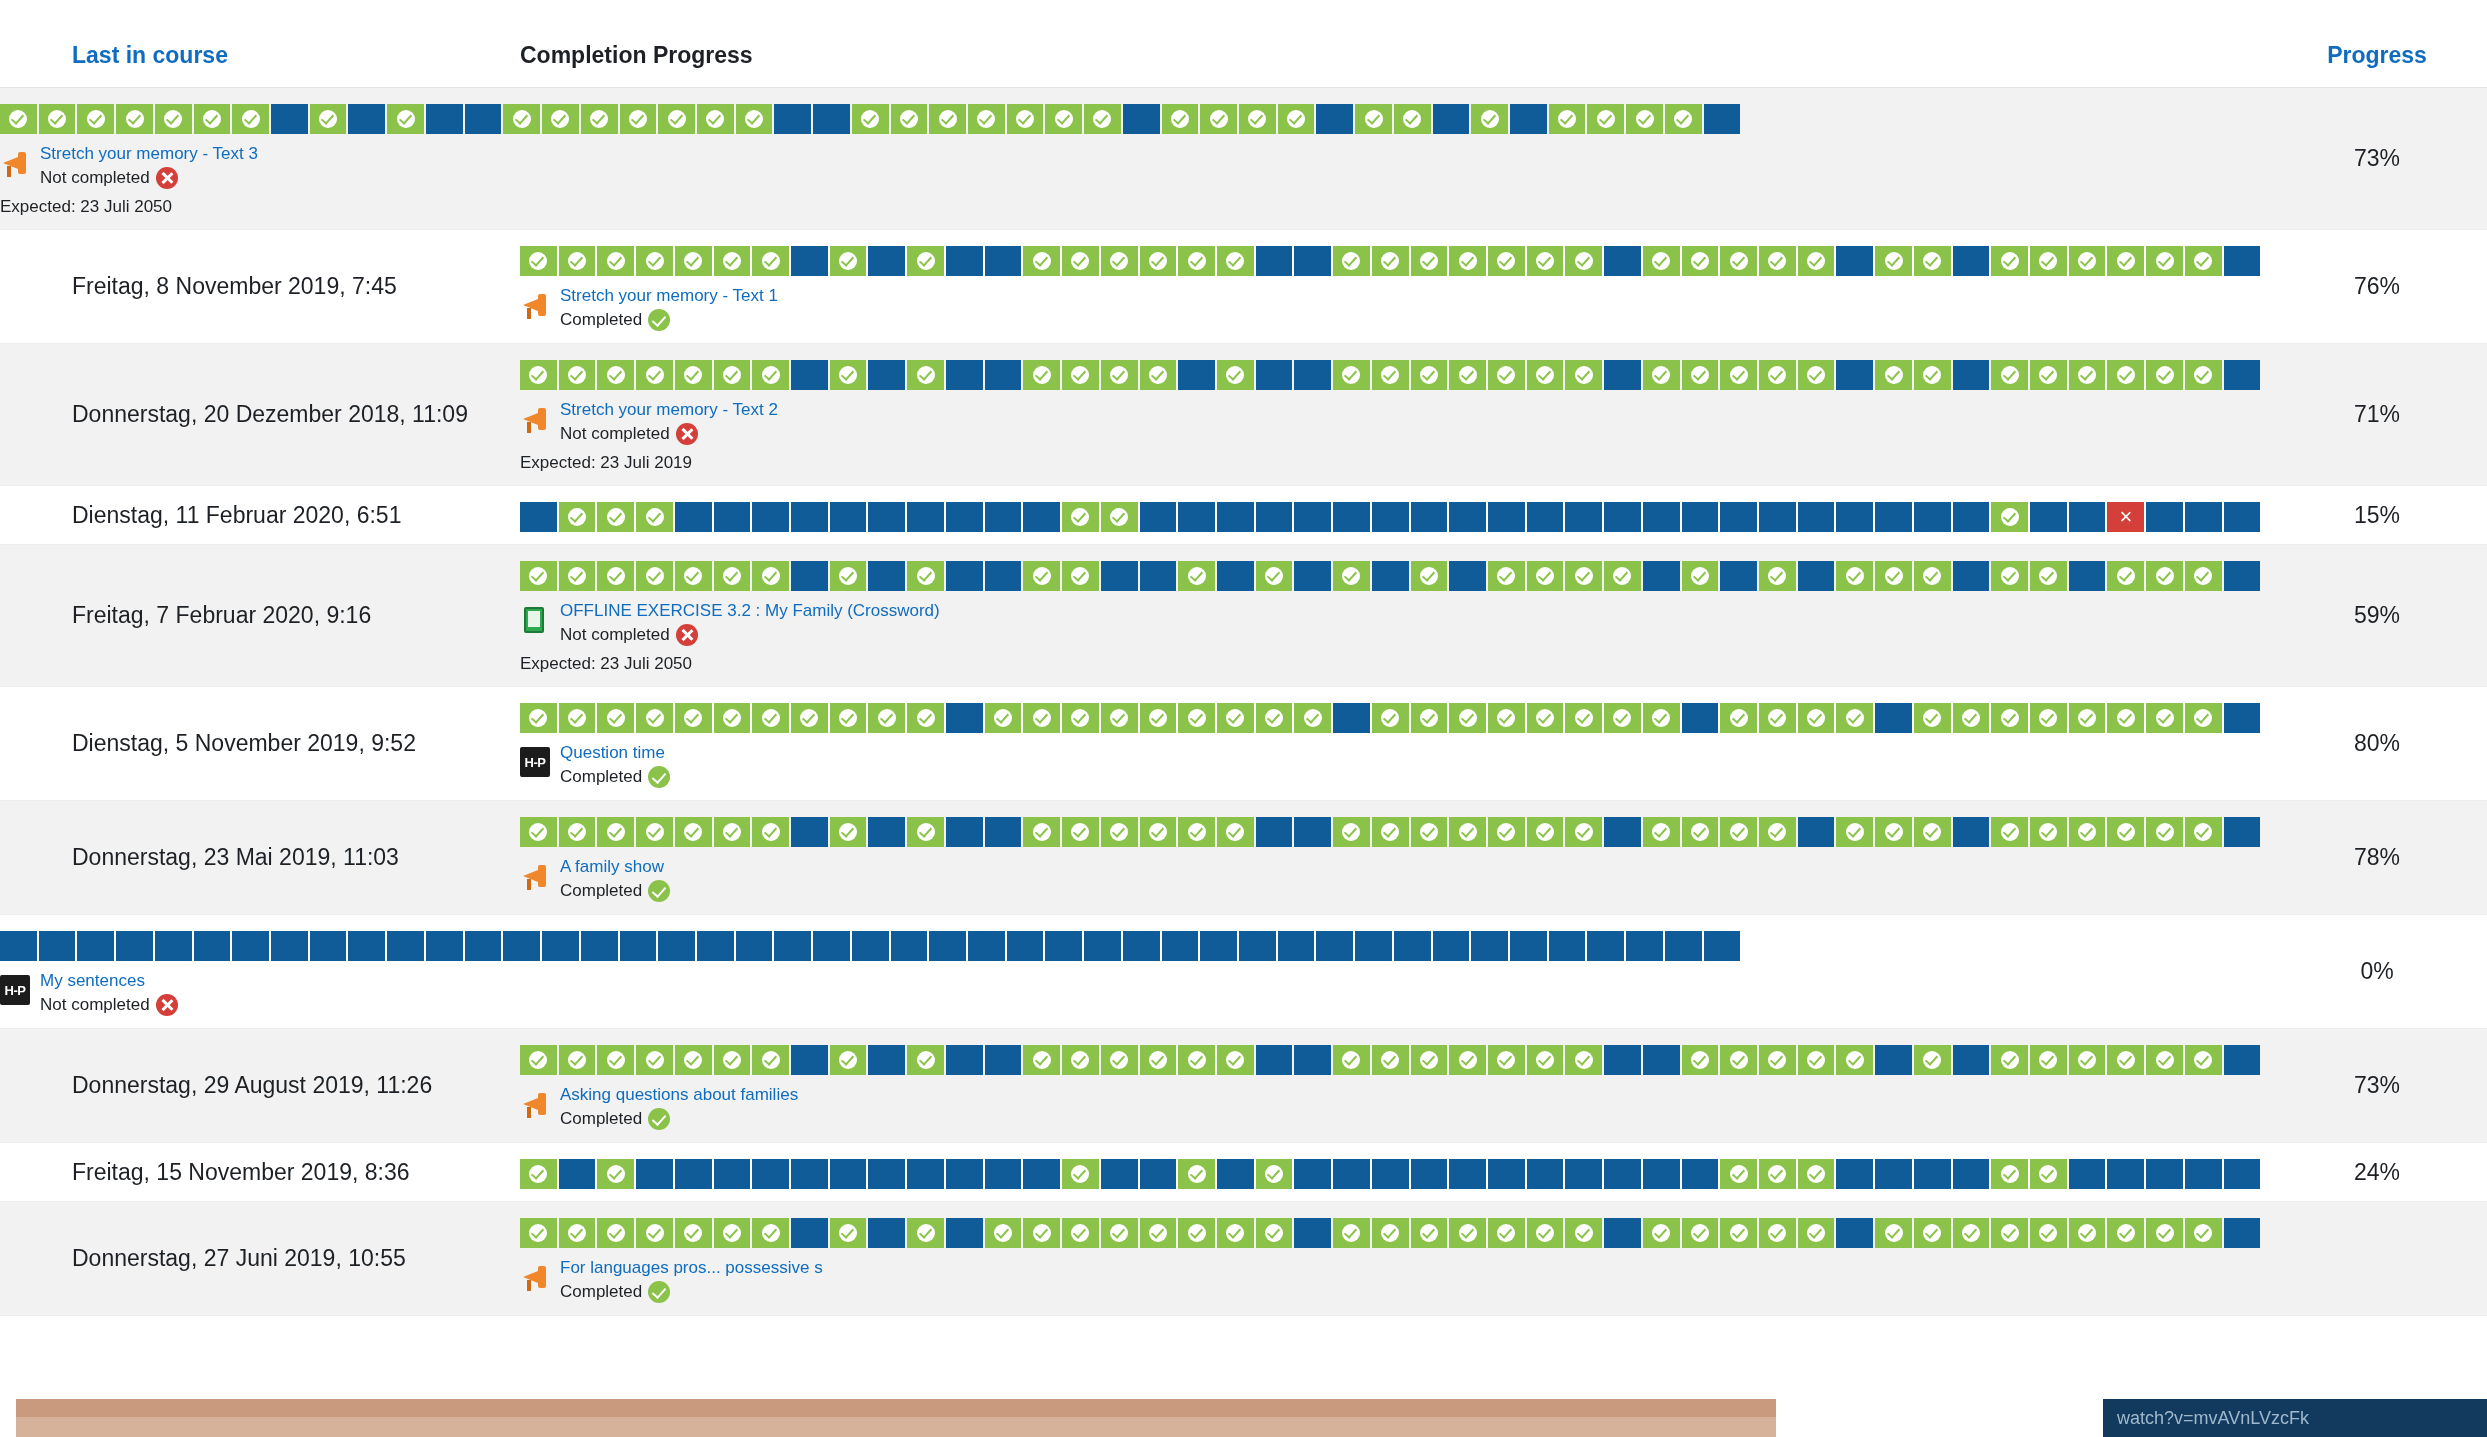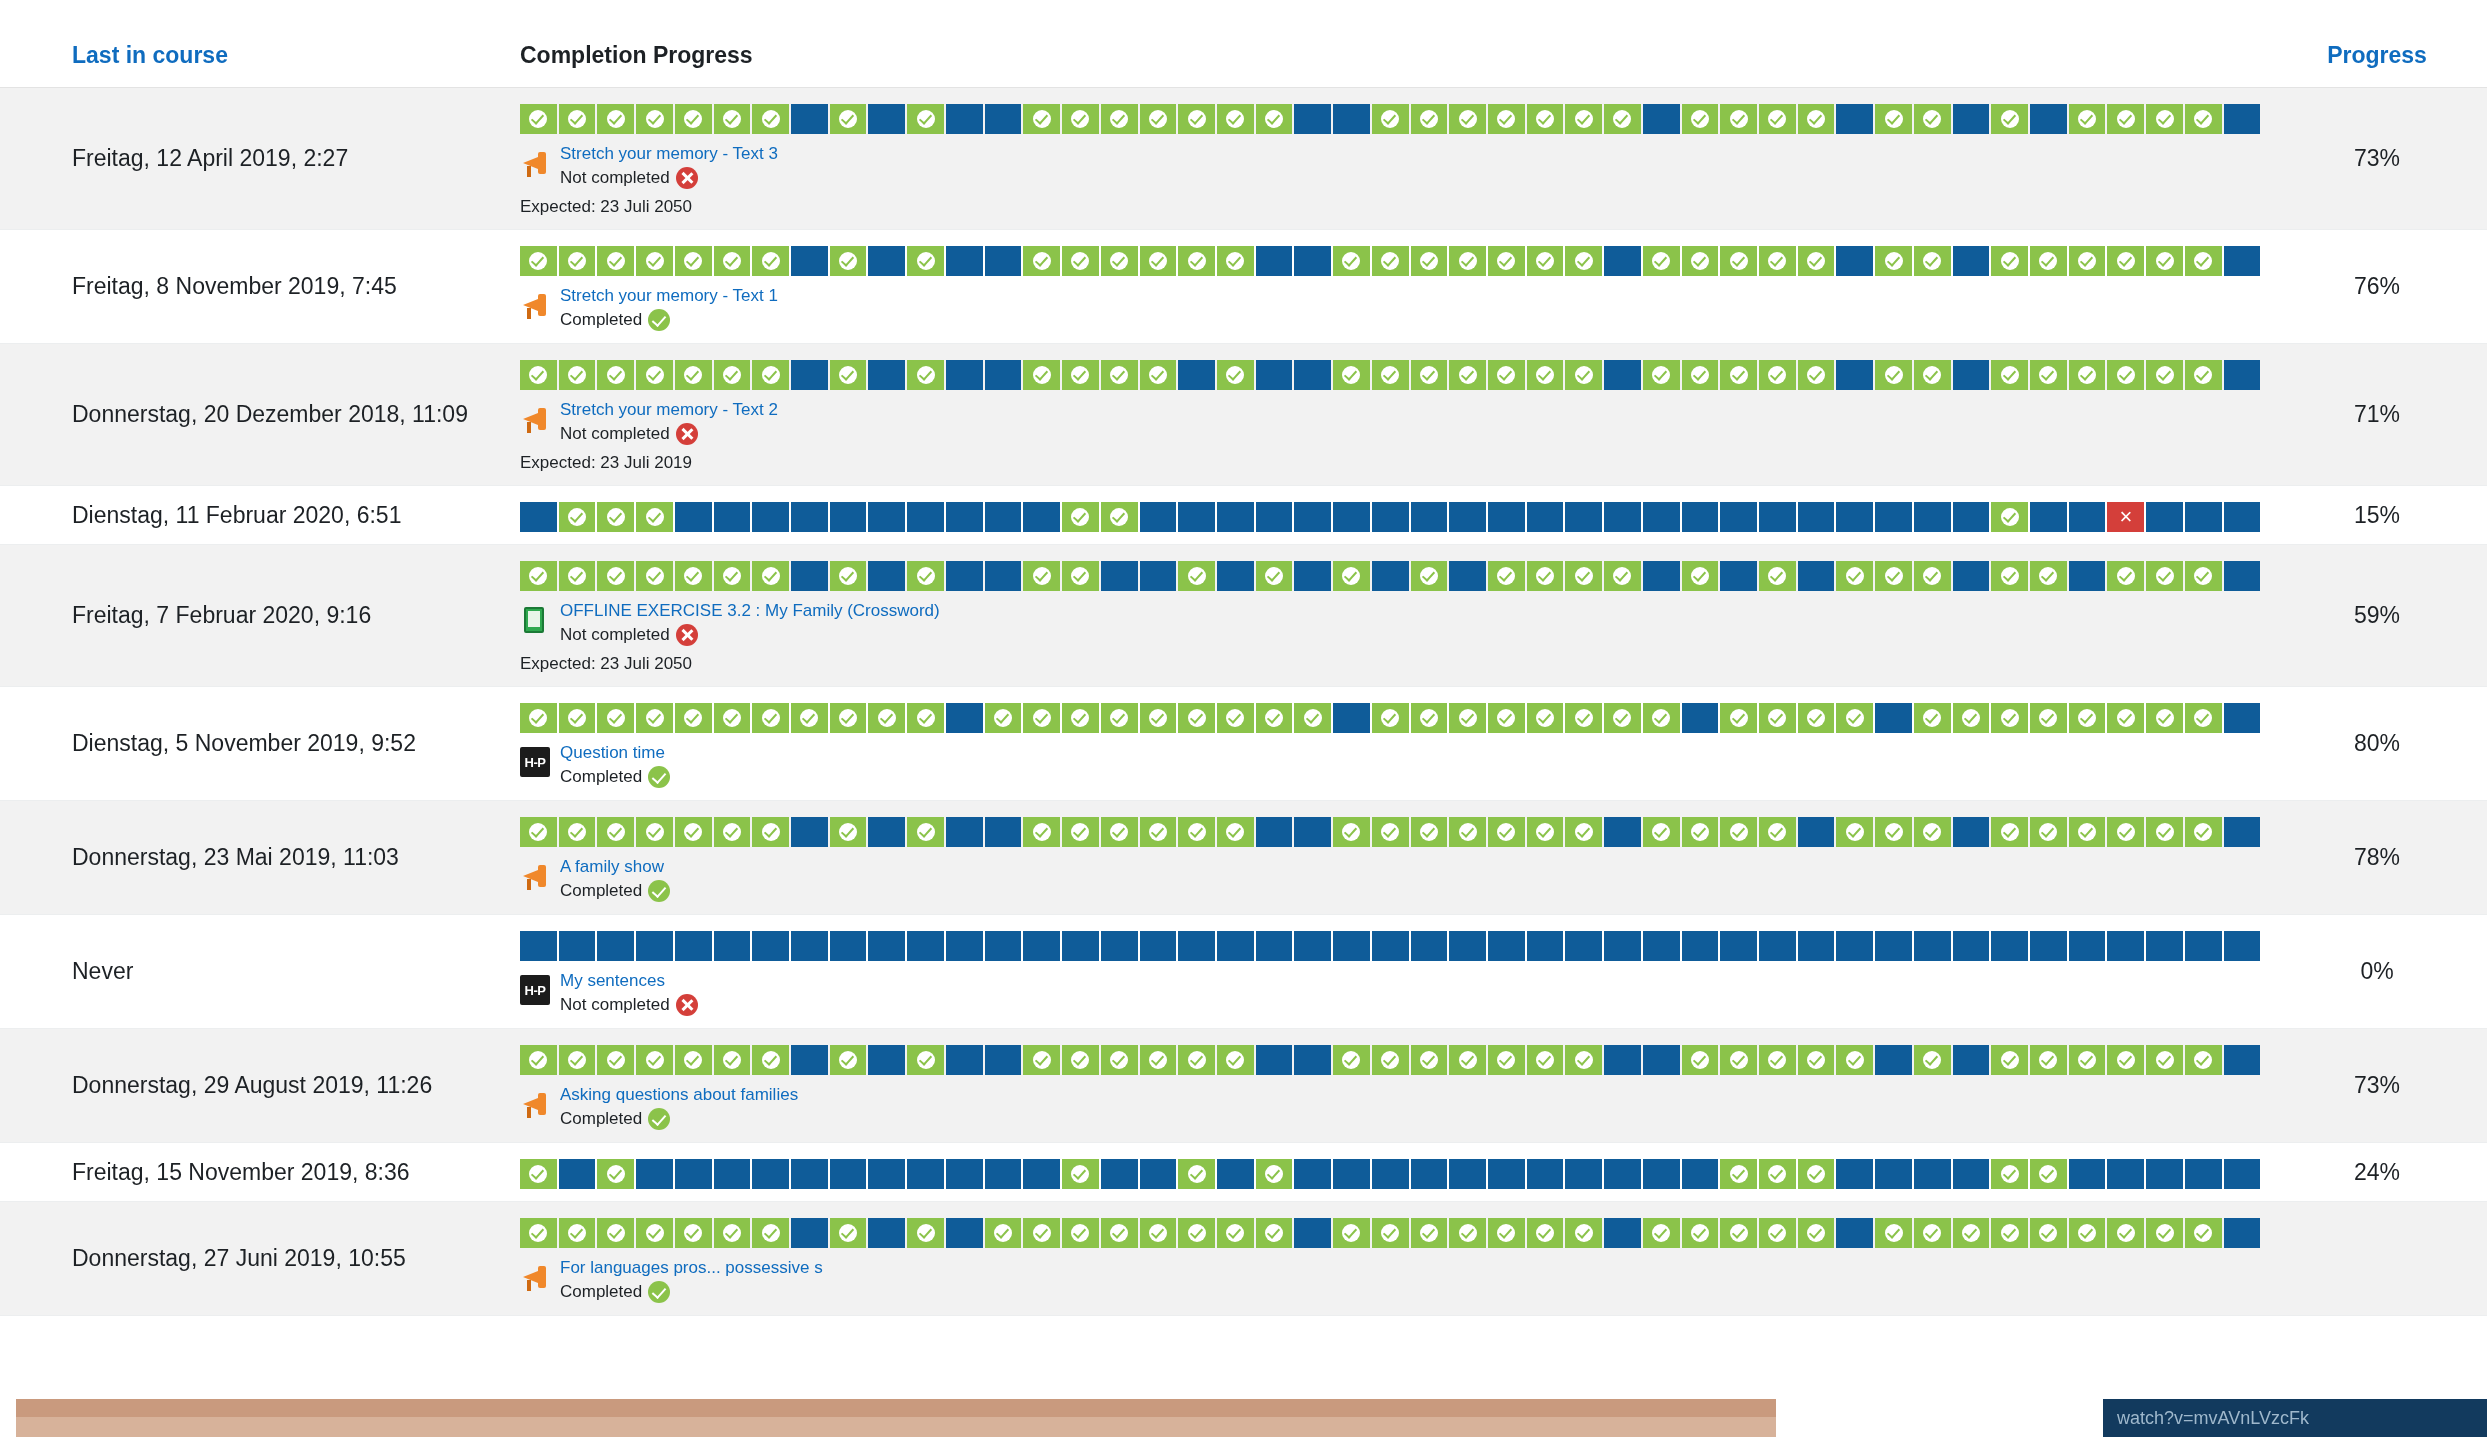--- a/index.html
+++ b/index.html
@@ -271,21 +271,20 @@
   <div class="topbar"></div>
 
   <div class="header-row">
     <div class="col-last">Last in course</div>
     <div class="col-progress-head">Completion Progress</div>
     <div class="col-pct-head">Progress</div>
   </div>
 
   <div id="rows-container">
       <div class="row alt">
-        <div class="cell-date">Freitag, 12 April 2019, 2:27</div>
         <div class="cell-bar">
           <div class="bar">
             <div class="seg done"></div>
             <div class="seg done"></div>
             <div class="seg done"></div>
             <div class="seg done"></div>
             <div class="seg done"></div>
             <div class="seg done"></div>
             <div class="seg done"></div>
             <div class="seg"></div>
@@ -724,21 +723,20 @@
               <div class="info-status">
                 <span>Completed</span>
                 <span class="badge ok"></span>
               </div>
             </div>
           </div>
         </div>
         <div class="cell-pct">78%</div>
       </div>
       <div class="row">
-        <div class="cell-date">Never</div>
         <div class="cell-bar">
           <div class="bar">
             <div class="seg"></div>
             <div class="seg"></div>
             <div class="seg"></div>
             <div class="seg"></div>
             <div class="seg"></div>
             <div class="seg"></div>
             <div class="seg"></div>
             <div class="seg"></div>

